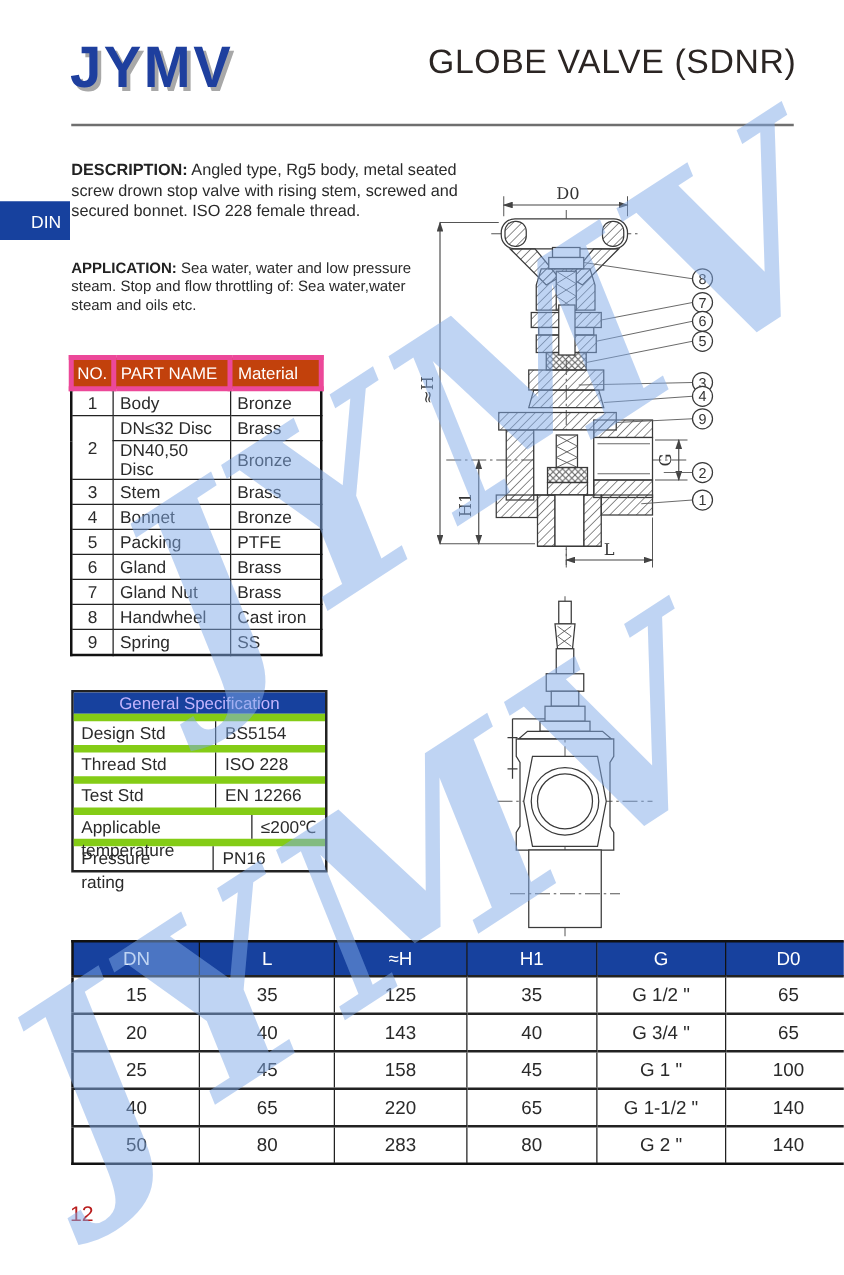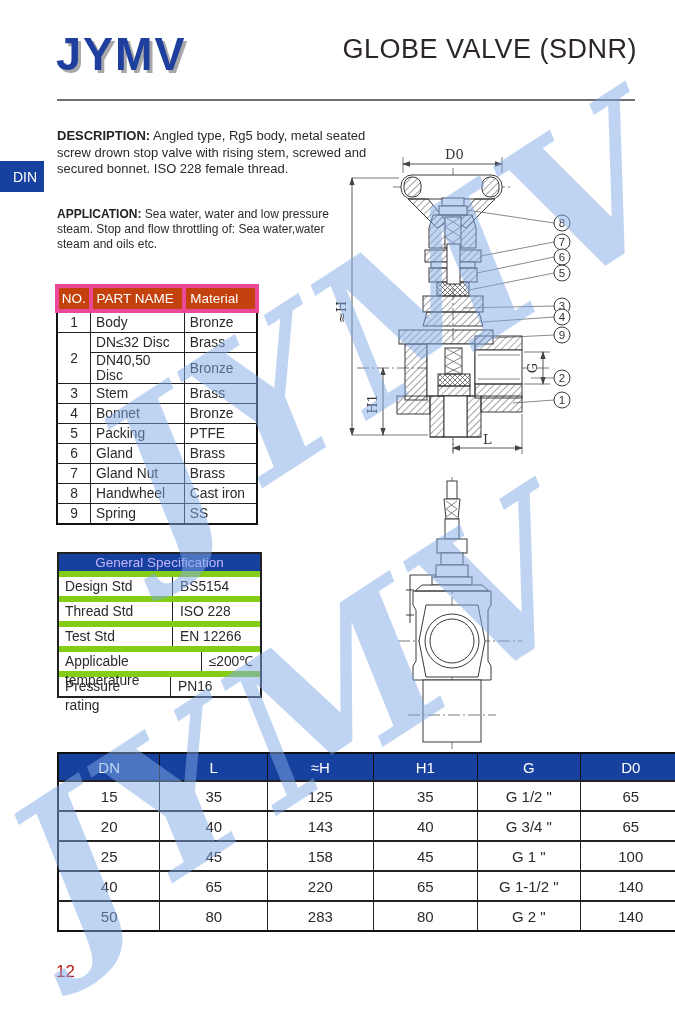--- a/index.html
+++ b/index.html
@@ -12,21 +12,21 @@
     position:absolute;left:56px;top:28px;font-size:45px;font-weight:bold;
     letter-spacing:2px;color:#1e3f9e;text-shadow:3px 3px 0 #a8a8a8;
     transform:scaleY(1.04);
   }
   .title-block{position:absolute;right:38px;top:34px;text-align:right;color:#2b2523;}
   .title{font-size:27px;letter-spacing:0.5px;}
   .subtitle{font-size:22px;margin-top:5px;}
   .header-rule{position:absolute;left:57px;width:578px;top:99px;height:2px;background:#6f6f6f;}
   
   .din-tab{
-    position:absolute;left:0;top:161px;width:44px;height:31px;background:#17419e;
+    position:absolute;left:0;top:161px;width:56px;height:31px;background:#17419e;
     color:#fff;font-size:14px;display:flex;align-items:center;justify-content:flex-end;
     padding-right:7px;box-sizing:border-box;
   }
   
   .descr{position:absolute;left:57px;top:128px;width:338px;font-size:13px;line-height:1.27;}
   .appl{position:absolute;left:57px;top:207px;width:292px;font-size:12px;line-height:1.27;}
   .descr b,.appl b{font-weight:bold;color:#222;}
   
   table{border-collapse:collapse;}
   .parts{position:absolute;left:55px;top:284px;width:204px;font-size:13.8px;}

